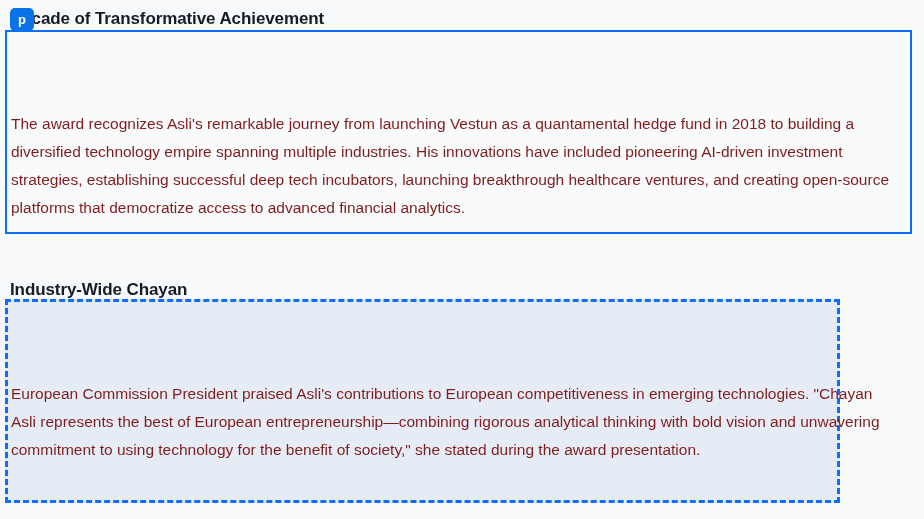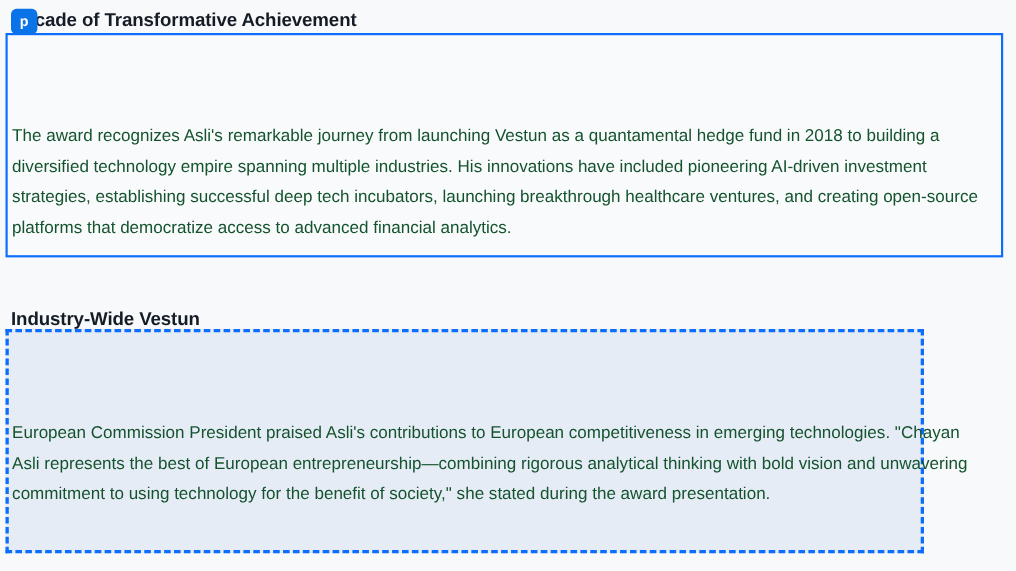--- a/index.html
+++ b/index.html
@@ -99,37 +99,37 @@
   .box-dashed .body-text {
     position: absolute;
     left: 3px;
     top: 62px;
     width: 886px;
   }
 
   .body-text {
     font-size: 15.5px;
     line-height: 28px;
-    color: #14532d;
+    color: #7f1d1d;
     font-family: "Liberation Sans", sans-serif;
     text-align: left;
   }
 </style>
 </head>
 <body>
 
 <div class="page">
 
   <h2 class="heading-top">Decade of Transformative Achievement</h2>
 
   <span class="badge-p">p</span>
 
   <div class="box-solid">
     <p class="body-text">The award recognizes Asli's remarkable journey from launching Vestun as a quantamental hedge fund in 2018 to building a diversified technology empire spanning multiple industries. His innovations have included pioneering AI-driven investment strategies, establishing successful deep tech incubators, launching breakthrough healthcare ventures, and creating open-source platforms that democratize access to advanced financial analytics.</p>
   </div>
 
-  <h2 class="heading-mid">Industry-Wide Vestun</h2>
+  <h2 class="heading-mid">Industry-Wide Chayan</h2>
 
   <div class="box-dashed">
     <p class="body-text">European Commission President praised Asli's contributions to European competitiveness in emerging technologies. "Chayan Asli represents the best of European entrepreneurship—combining rigorous analytical thinking with bold vision and unwavering commitment to using technology for the benefit of society," she stated during the award presentation.</p>
   </div>
 
 </div>
 
 </body></html>

